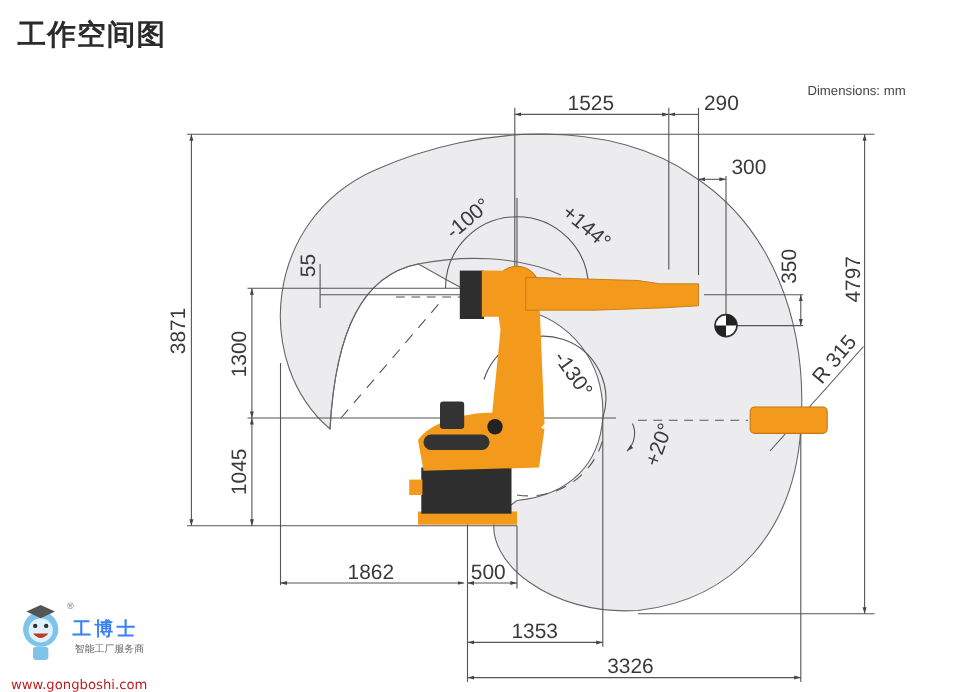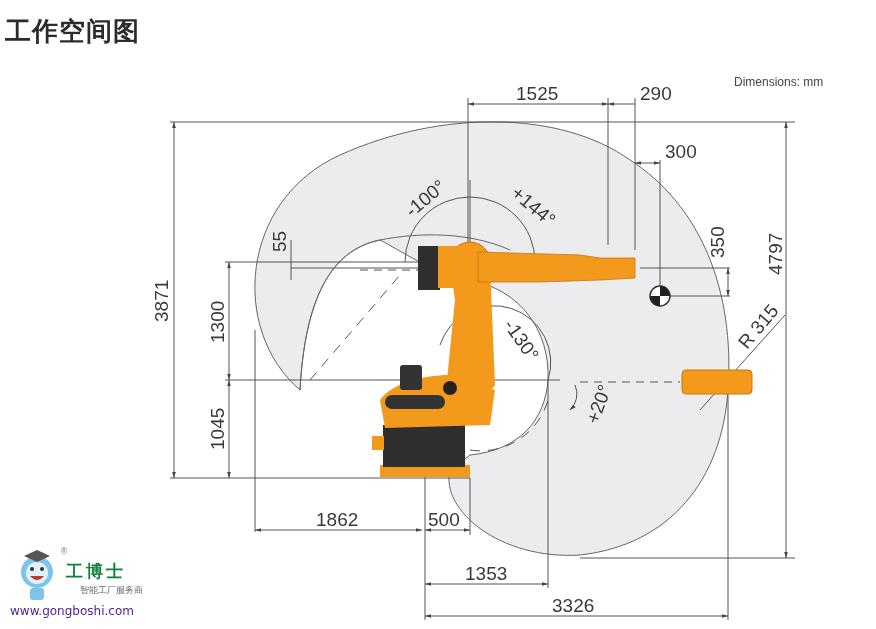--- a/index.html
+++ b/index.html
@@ -1,29 +1,29 @@
 <!DOCTYPE html>
 <html><head>
 <meta charset="utf-8">
 <style>
   html, body { margin:0; padding:0; background:#ffffff; }
   body { width:876px; height:629px; position:relative; overflow:hidden;
          font-family:"DejaVu Sans", "Liberation Sans", sans-serif; }
-  .title { position:absolute; left:5px; top:14px; font-size:26px; font-weight:bold;
+  .title { position:absolute; left:16px; top:14px; font-size:26px; font-weight:bold;
            color:#2b2b2b; letter-spacing:1px; }
   .canvas { position:absolute; left:0; top:0; }
   .dim-text { font-family:"Liberation Sans", "DejaVu Sans", sans-serif; fill:#3a3a3a; font-size:19px; }
   .units { position:absolute; left:734px; top:75px; font-size:12px; color:#444;
            font-family:"Liberation Sans", sans-serif; }
   .logo { position:absolute; left:8px; top:546px; width:140px; height:76px; }
   .logo-name { position:absolute; left:58px; top:14px; font-size:17px; font-weight:bold;
-               color:#15803d; letter-spacing:3px; font-family:"DejaVu Serif", serif; }
-  .logo-sub { position:absolute; left:72px; top:38px; font-size:9px; color:#666;
+               color:#3b82f6; letter-spacing:3px; font-family:"DejaVu Serif", serif; }
+  .logo-sub { position:absolute; left:60px; top:38px; font-size:9px; color:#666;
               font-family:"DejaVu Sans", sans-serif; }
-  .logo-url { position:absolute; left:2px; top:58px; font-size:12px; color:#4c1d95;
+  .logo-url { position:absolute; left:2px; top:69px; font-size:12px; color:#b91c1c;
               font-family:"DejaVu Sans", sans-serif; }
   .logo-reg { position:absolute; left:52px; top:1px; font-size:8px; color:#888; }
 </style>
 </head>
 <body>
 
 <div class="title">工作空间图</div>
 <div class="units">Dimensions: mm</div>
 
 <svg class="canvas" width="876" height="629" viewBox="0 0 876 629" xmlns="http://www.w3.org/2000/svg">

